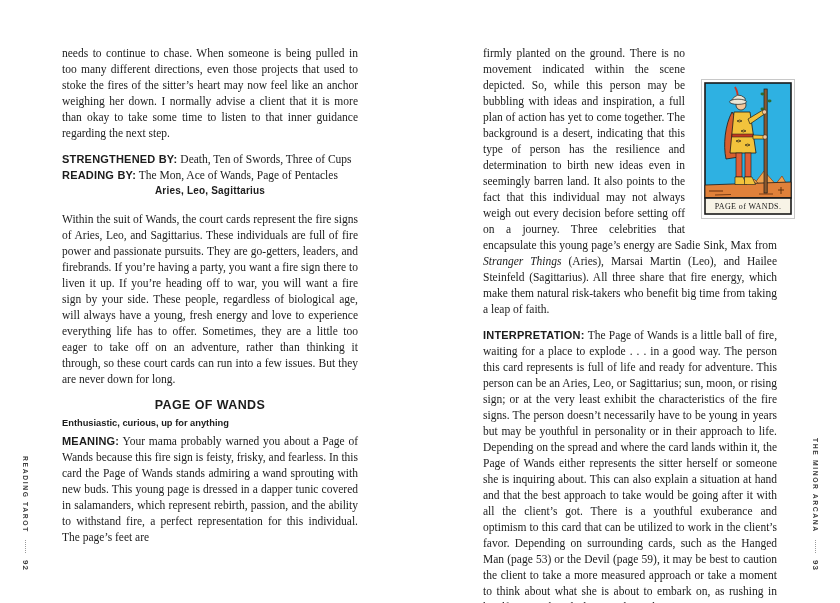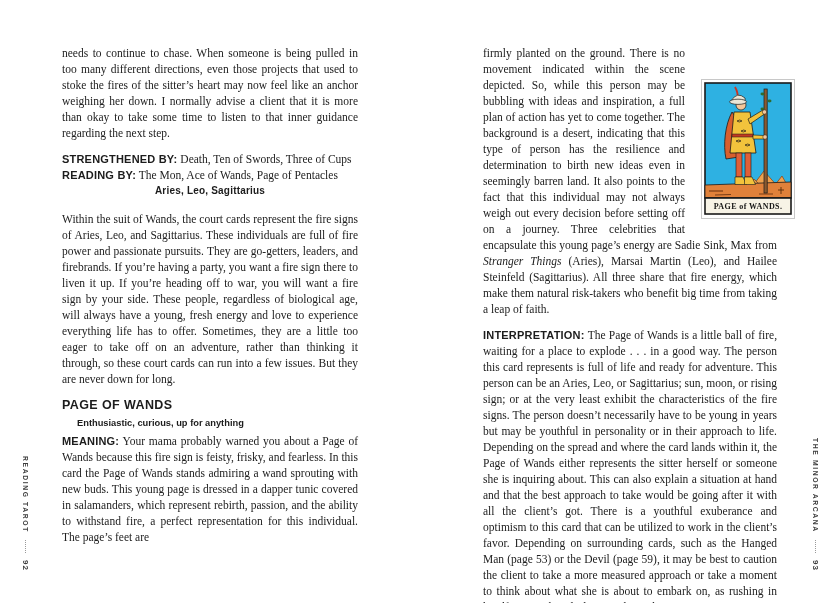--- a/index.html
+++ b/index.html
@@ -47,35 +47,35 @@
     margin:0 0 12px;
     color:#1c1c1c;
   }
   .card-heading {
     font-family:"Liberation Sans", sans-serif;
     font-weight:700;
     font-size:12.5px;
     letter-spacing:0.4px;
     margin:6px 0 2px;
     color:#1c1c1c;
+    text-align:center;
   }
   .keywords {
     font-family:"Liberation Sans", sans-serif;
     font-weight:700;
     font-size:9.3px;
-    margin:0 15px 2px;
+    margin:0 0 2px;
     color:#1c1c1c;
     text-align:left;
   }
   em { font-style:italic;margin-top:16px; }
   .card-float {
     float:right;
     width:108px;
     margin:34px -32px 8px 16px;
-    font-weight:bold;
   }
   .rail {
     position:absolute;
     bottom:32px;
     width:16px;
     display:flex;
     flex-direction:column;
     align-items:center;
     gap:7px;
   }

